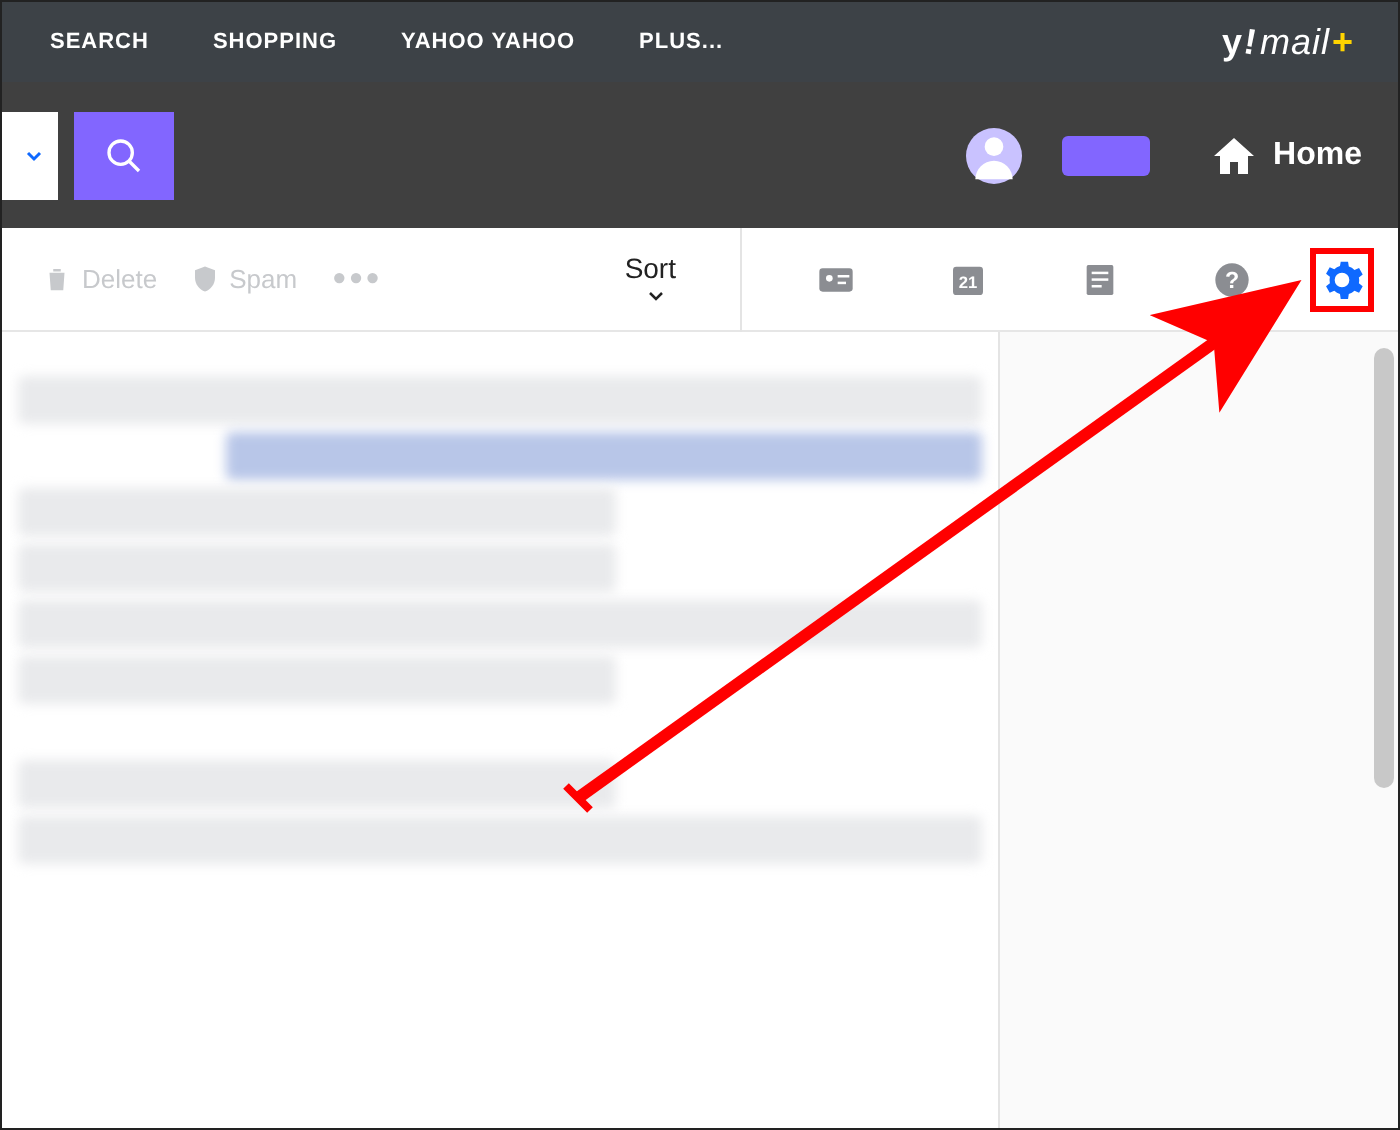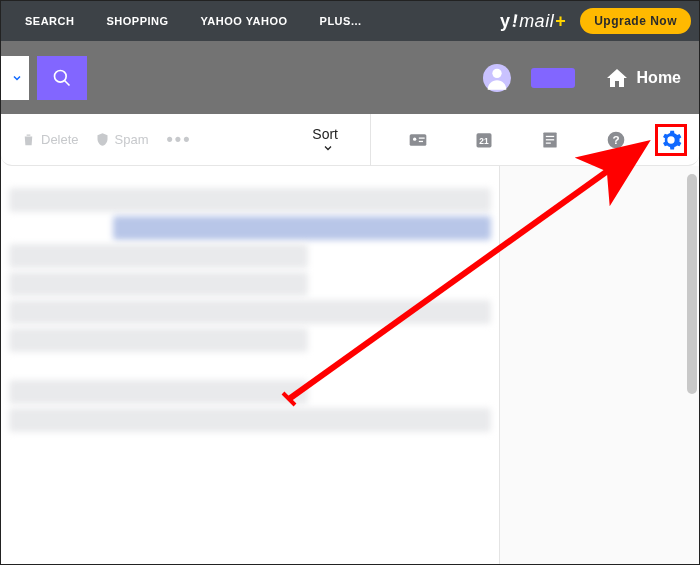--- a/index.html
+++ b/index.html
@@ -7,31 +7,31 @@
 
   .topnav { height: 40px; background: #3d4247; display: flex; align-items: center; color: #fff; font-size: 11px; font-weight: 700; letter-spacing: 0.5px; padding: 11px 8px; }
   .topnav .nav-item { padding: 0 16px; color: #fff; cursor: pointer; }
   .topnav .spacer { flex: 1; }
   .brand { display: flex; align-items: center; padding: 0 14px; font-size: 18px; font-weight: 400; font-style: italic; }
   .brand .y { font-weight: 900; font-style: normal; }
   .brand .excl { font-weight: 900; font-style: normal; transform: rotate(10deg); display: inline-block; margin: 0 1px; }
   .brand .plus { color: #ffd400; font-weight: 900; font-style: normal; margin-left: 1px; }
   .upgrade-btn { background: #ffb900; color: #2b2b2b; border-radius: 16px; padding: 6px 14px; font-size: 12px; font-weight: 700; cursor: pointer; }
 
-  .hero { height: 73px; background: #737373; display: flex; align-items: center; padding: 0 18px 0 0; }
+  .hero { height: 73px; background: #404040; display: flex; align-items: center; padding: 0 18px 0 0; }
   .sbox { height: 44px; width: 28px; background: #fff; display: flex; align-items: center; justify-content: center; }
   .sbox svg { margin-left: 4px; }
   .sbtn { height: 44px; width: 50px; background: #8266ff; margin-left: 8px; display: flex; align-items: center; justify-content: center; cursor: pointer; }
   .hero .spacer2 { flex: 1; }
   .avatar { width: 28px; height: 28px; border-radius: 50%; background: #c9c2ff; margin-right: 20px; }
   .avatar-label { width: 44px; height: 20px; background: #8266ff; border-radius: 3px; margin-right: 30px; }
   .home { display: flex; align-items: center; color: #fff; font-size: 16px; font-weight: 700; cursor: pointer; }
   .home svg { margin-right: 8px; }
 
-  .toolbar { height: 52px; display: flex; align-items: center; padding: 0 12px; border-bottom: 1px solid #e6e6e6; border-radius: 11px; }
+  .toolbar { height: 52px; display: flex; align-items: center; padding: 0 12px; border-bottom: 1px solid #e6e6e6; }
   .tool { display: flex; align-items: center; color: #c7c9cc; font-size: 13px; padding: 0 8px; cursor: pointer; }
   .tool svg { margin-right: 5px; }
   .overflow { color: #c7c9cc; padding: 0 10px; font-size: 18px; letter-spacing: 2px; cursor: pointer; font-weight: 900; }
   .toolbar .grow { flex: 1; }
   .sort { color: #222; font-size: 14px; font-weight: 500; display: flex; align-items: center; padding: 0 10px; cursor: pointer; flex-direction: column; }
   .sort svg { margin-left: 6px; }
   .divider { width: 1px; height: 52px; background: #e4e4e4; margin: 0 14px 0 22px; }
   .ticon { width: 22px; height: 22px; margin: 0 22px; display: flex; align-items: center; justify-content: center; cursor: pointer; color: #8b8d92; }
   .ticon svg { display: block; }
   .gear-wrap { border: 3px solid #ff0000; padding: 2px; margin-left: 6px; }
@@ -56,21 +56,20 @@
   <div class="nav-item">SHOPPING</div>
   <div class="nav-item">YAHOO YAHOO</div>
   <div class="nav-item">PLUS...</div>
   <div class="spacer"></div>
   <div class="brand">
     <span class="y">y</span>
       <span class="excl">!</span>
       <span>mail</span>
       <span class="plus">+</span>
   </div>
-  <div class="upgrade-btn">Upgrade Now</div>
 </div>
 
 <div class="hero">
   <div class="sbox">
     <svg width="12" height="12" viewBox="0 0 24 24">
         <path d="M6 9l6 6 6-6" stroke="#0f69ff" stroke-width="3" fill="none"></path>
       </svg>
   </div>
   <div class="sbtn">
     <svg width="20" height="20" viewBox="0 0 24 24">

